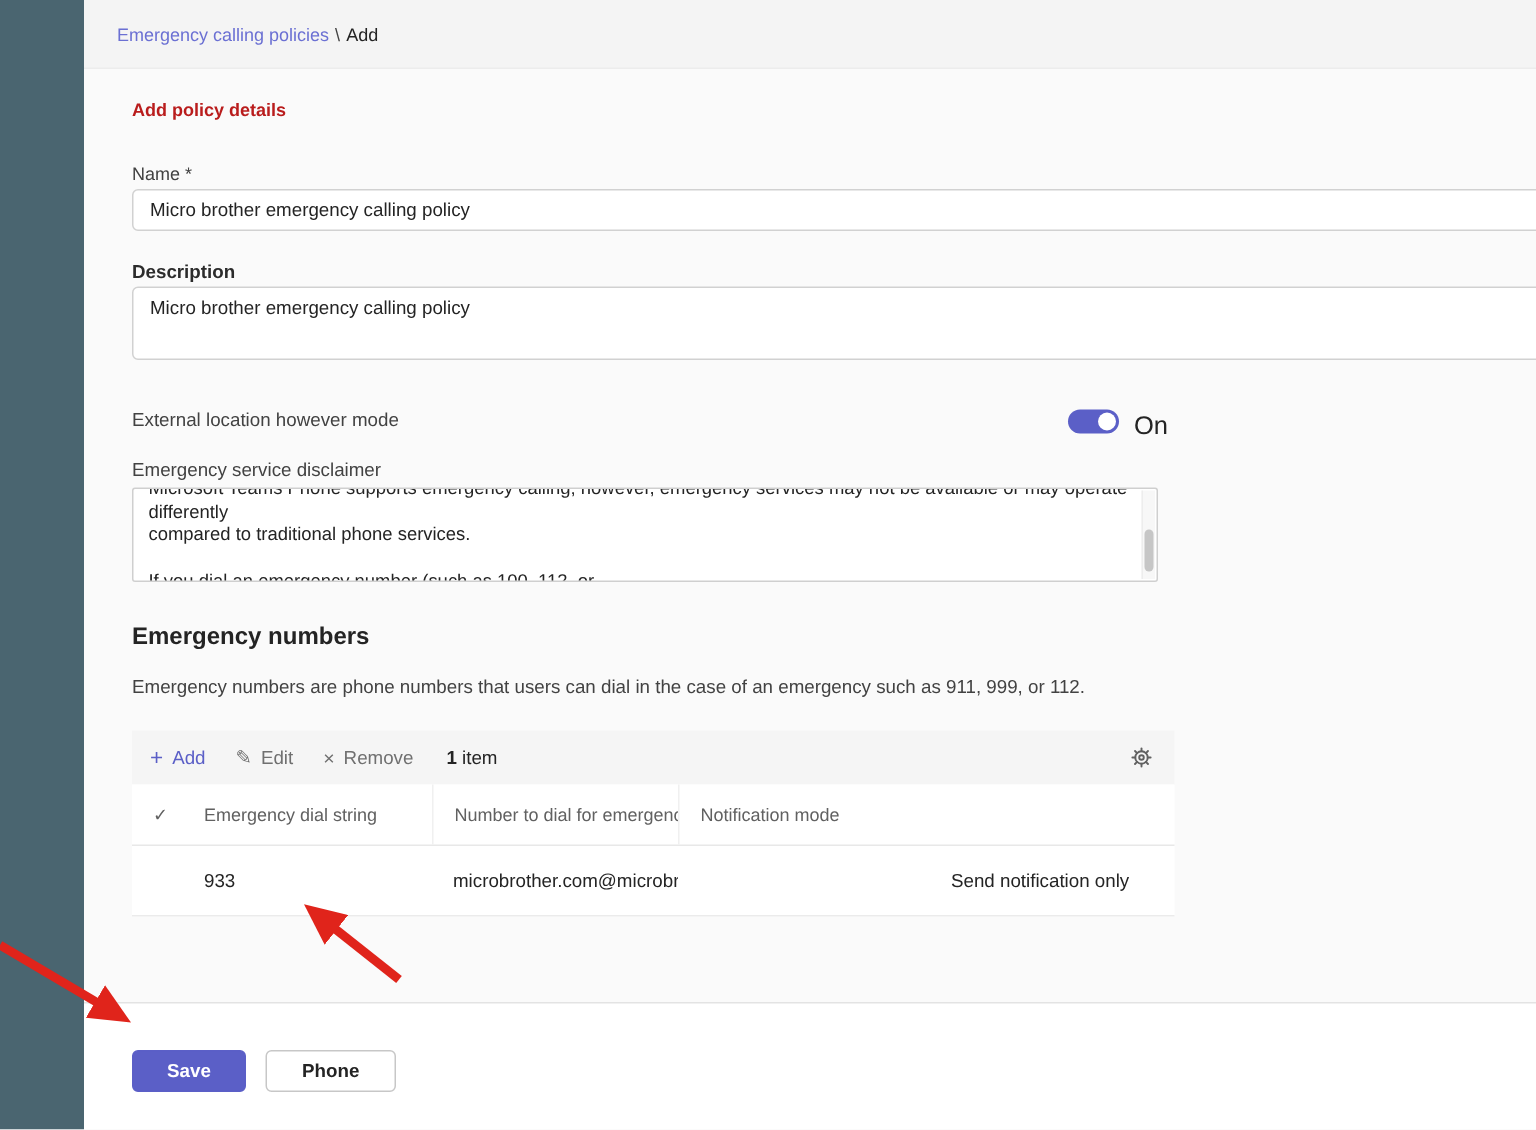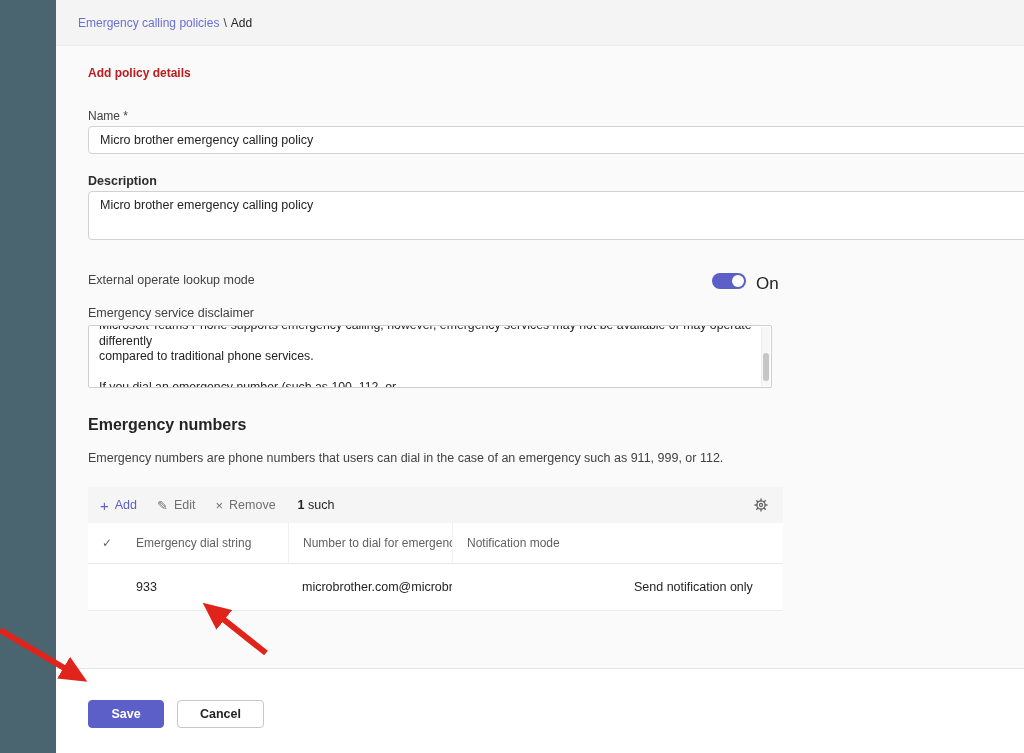--- a/index.html
+++ b/index.html
@@ -136,21 +136,21 @@
 </div>
 
 <div class="page-title">Add policy details</div>
 
 <div class="field-label lbl-name">Name *</div>
 <input class="text-input" value="Micro brother emergency calling policy" style="">
 
 <div class="field-label lbl-desc">Description</div>
 <textarea class="desc-area" style="">Micro brother emergency calling policy</textarea>
 
-<div class="field-label lbl-ext">External operate lookup mode</div>
+<div class="field-label lbl-ext">External location however mode</div>
 <div class="toggle">
   <div class="toggle-knob"></div>
 </div>
 <div class="toggle-state">On</div>
 
 <div class="field-label lbl-disc">Emergency service disclaimer</div>
 <div class="disclaimer-box">
   <div class="disclaimer-text">Microsoft Teams Phone supports emergency calling; however, emergency services may not be available or may operate differently
 compared to traditional phone services.
 
@@ -169,21 +169,21 @@
     <span>Add</span>
   </div>
   <div class="tb-btn tb-disabled">
     <span class="tb-ico">✎</span>
     <span>Edit</span>
   </div>
   <div class="tb-btn tb-disabled">
     <span class="tb-ico">×</span>
     <span>Remove</span>
   </div>
-  <div class="tb-count"><b>1</b>&nbsp;<span>such</span></div>
+  <div class="tb-count"><b>1</b>&nbsp;<span>item</span></div>
   <div class="tb-gear">
     <svg width="16" height="16" viewBox="0 0 20 20" fill="none" stroke="#616161" stroke-width="1.6" stroke-linecap="round">
       <circle cx="10" cy="10" r="5.2"></circle>
       <circle cx="10" cy="10" r="1.9"></circle>
       <line x1="10" y1="4.8" x2="10" y2="2.4"></line>
       <line x1="10" y1="15.2" x2="10" y2="17.6"></line>
       <line x1="4.8" y1="10" x2="2.4" y2="10"></line>
       <line x1="15.2" y1="10" x2="17.6" y2="10"></line>
       <line x1="6.3" y1="6.3" x2="4.6" y2="4.6"></line>
       <line x1="13.7" y1="13.7" x2="15.4" y2="15.4"></line>
@@ -204,21 +204,21 @@
     <div class="t-cell t-cell-check"></div>
     <div class="t-cell t-cell-first">933</div>
     <div class="t-cell">microbrother.com@microbro</div>
     <div class="t-cell"></div>
     <div class="t-cell">Send notification only</div>
   </div>
 </div>
 
 <div class="footer">
   <button class="btn btn-save">Save</button>
-  <button class="btn btn-cancel">Cancel</button>
+  <button class="btn btn-cancel">Phone</button>
 </div>
 
 <svg class="annotations" viewBox="0 0 1024 753">
   <defs>
     <marker id="arrowhead" markerWidth="4.6" markerHeight="4.2" refX="2.4" refY="2.1" orient="auto">
       <path d="M0,0 L4.6,2.1 L0,4.2 Z" fill="#e0241b"></path>
     </marker>
   </defs>
   <line x1="0" y1="630" x2="76" y2="675" stroke="#e0241b" stroke-width="6" marker-end="url(#arrowhead)"></line>
   <line x1="266" y1="653" x2="213" y2="611" stroke="#e0241b" stroke-width="6" marker-end="url(#arrowhead)"></line>

